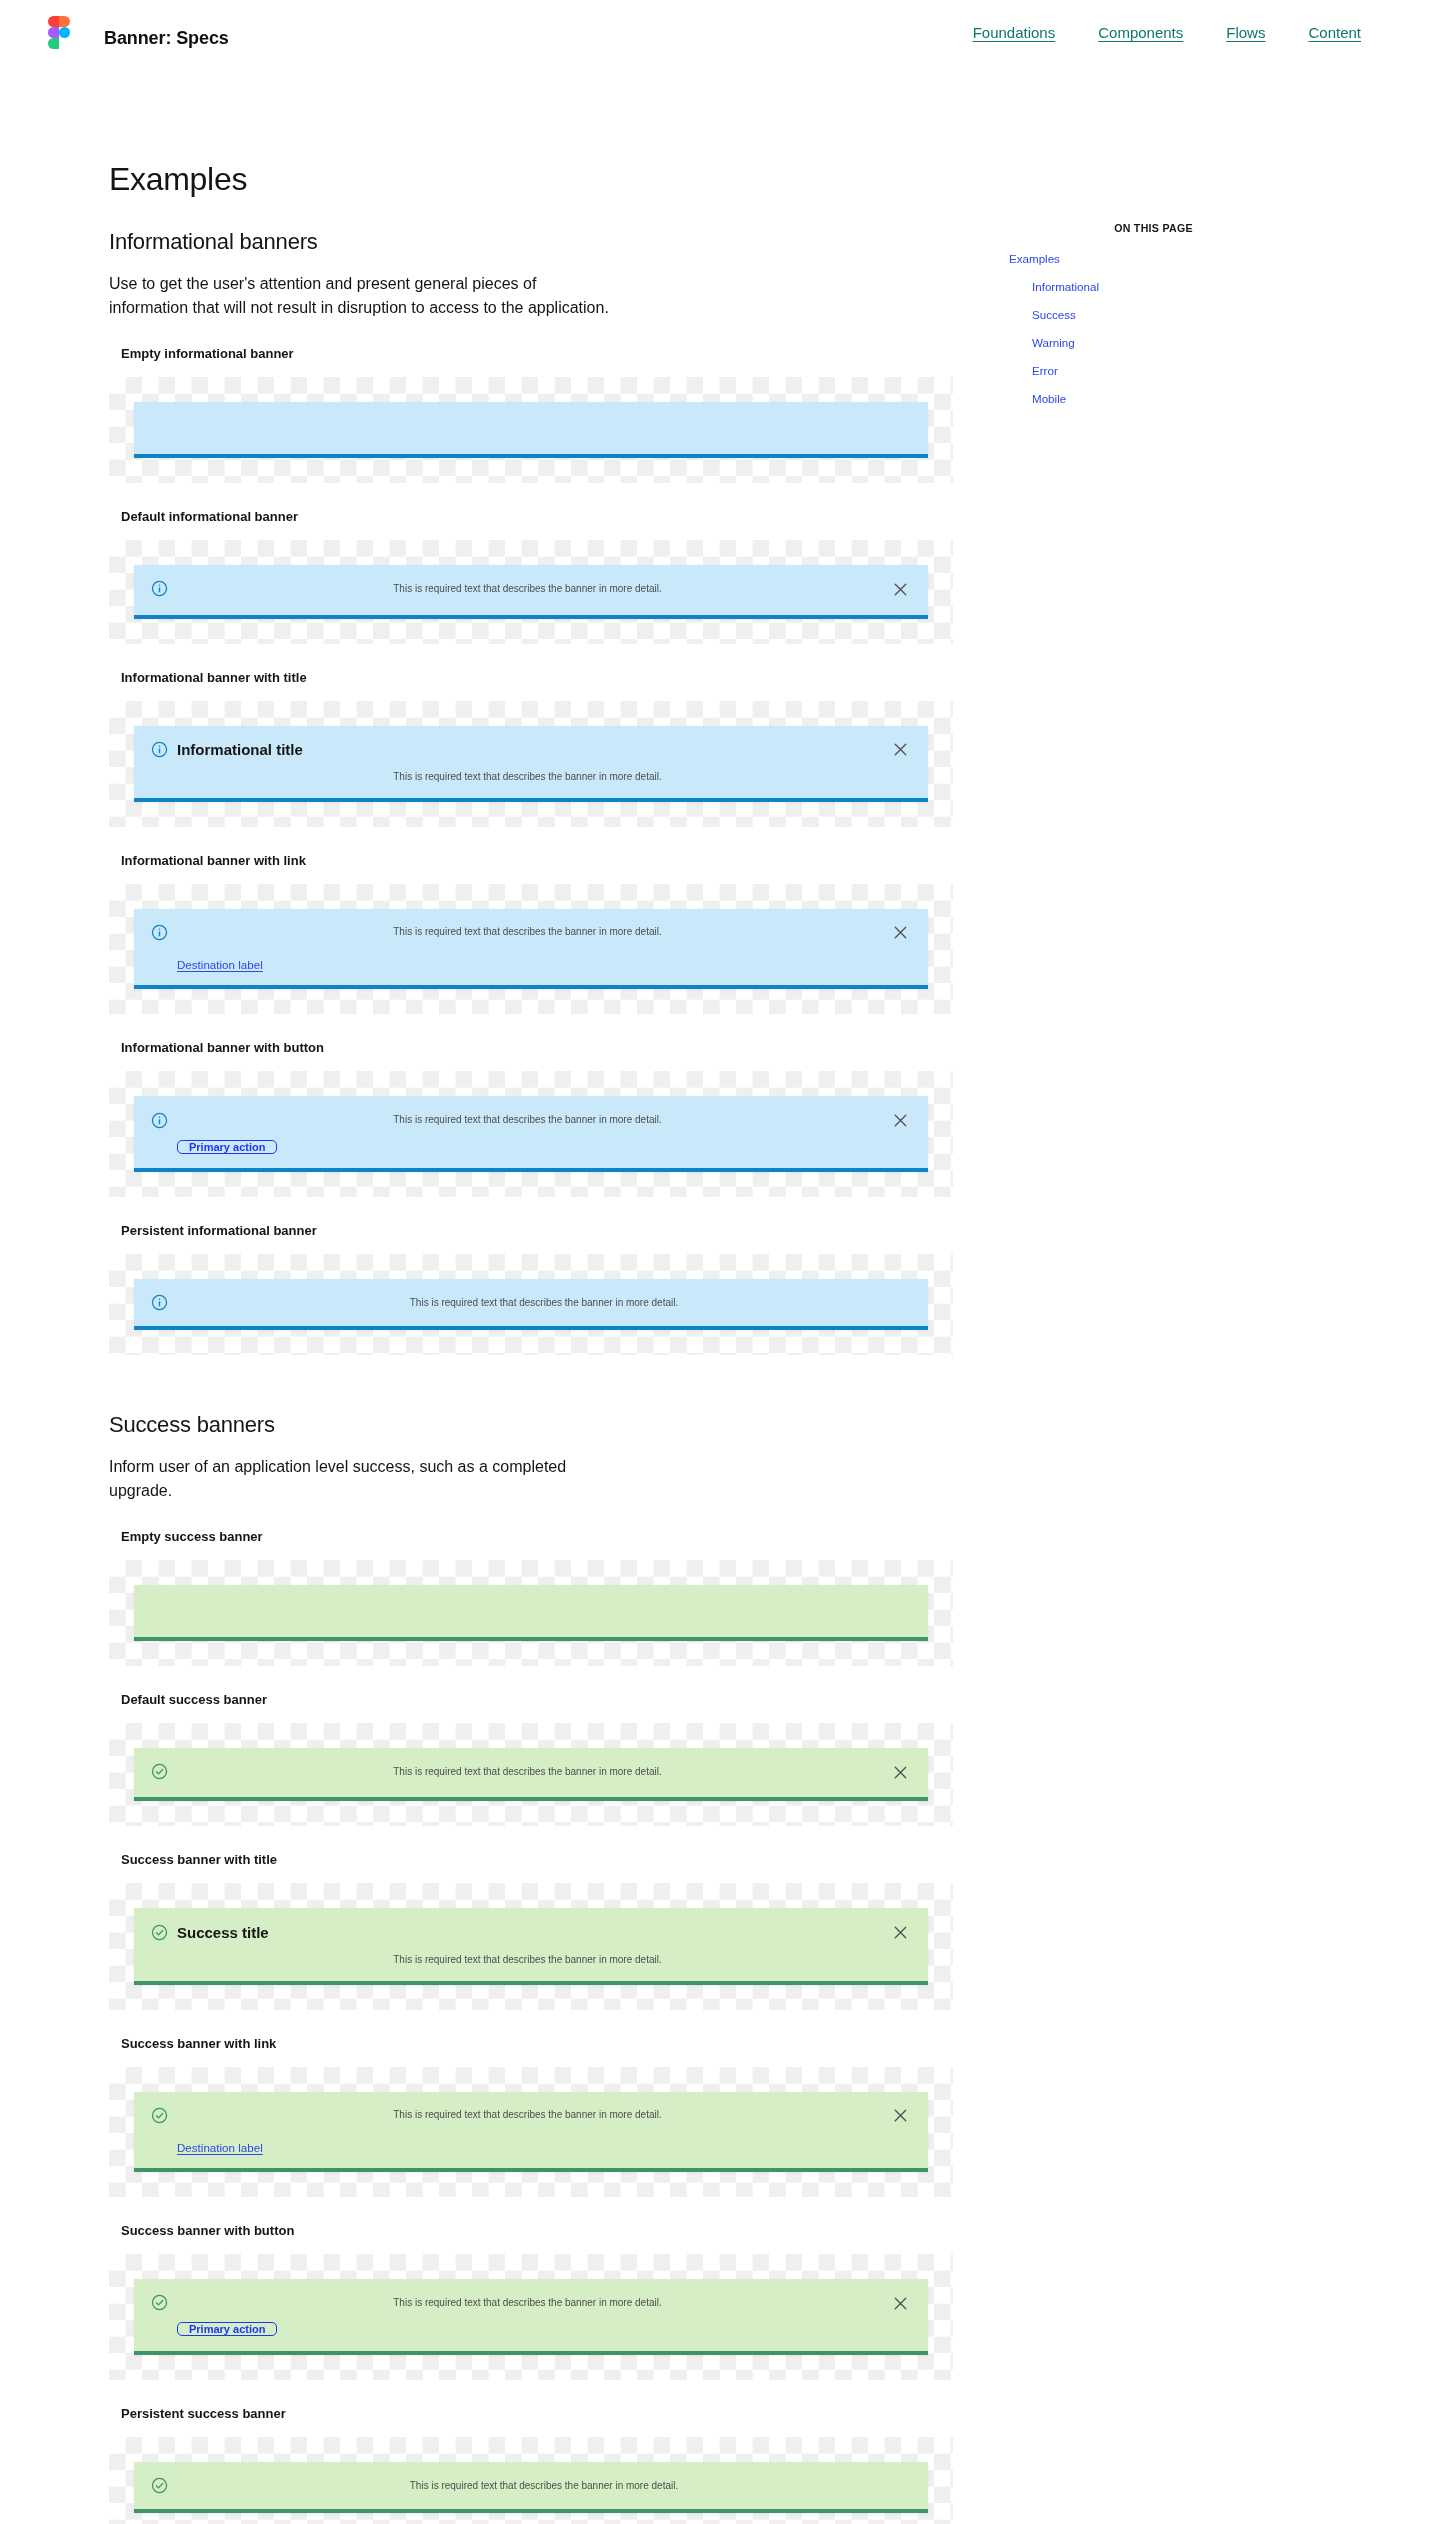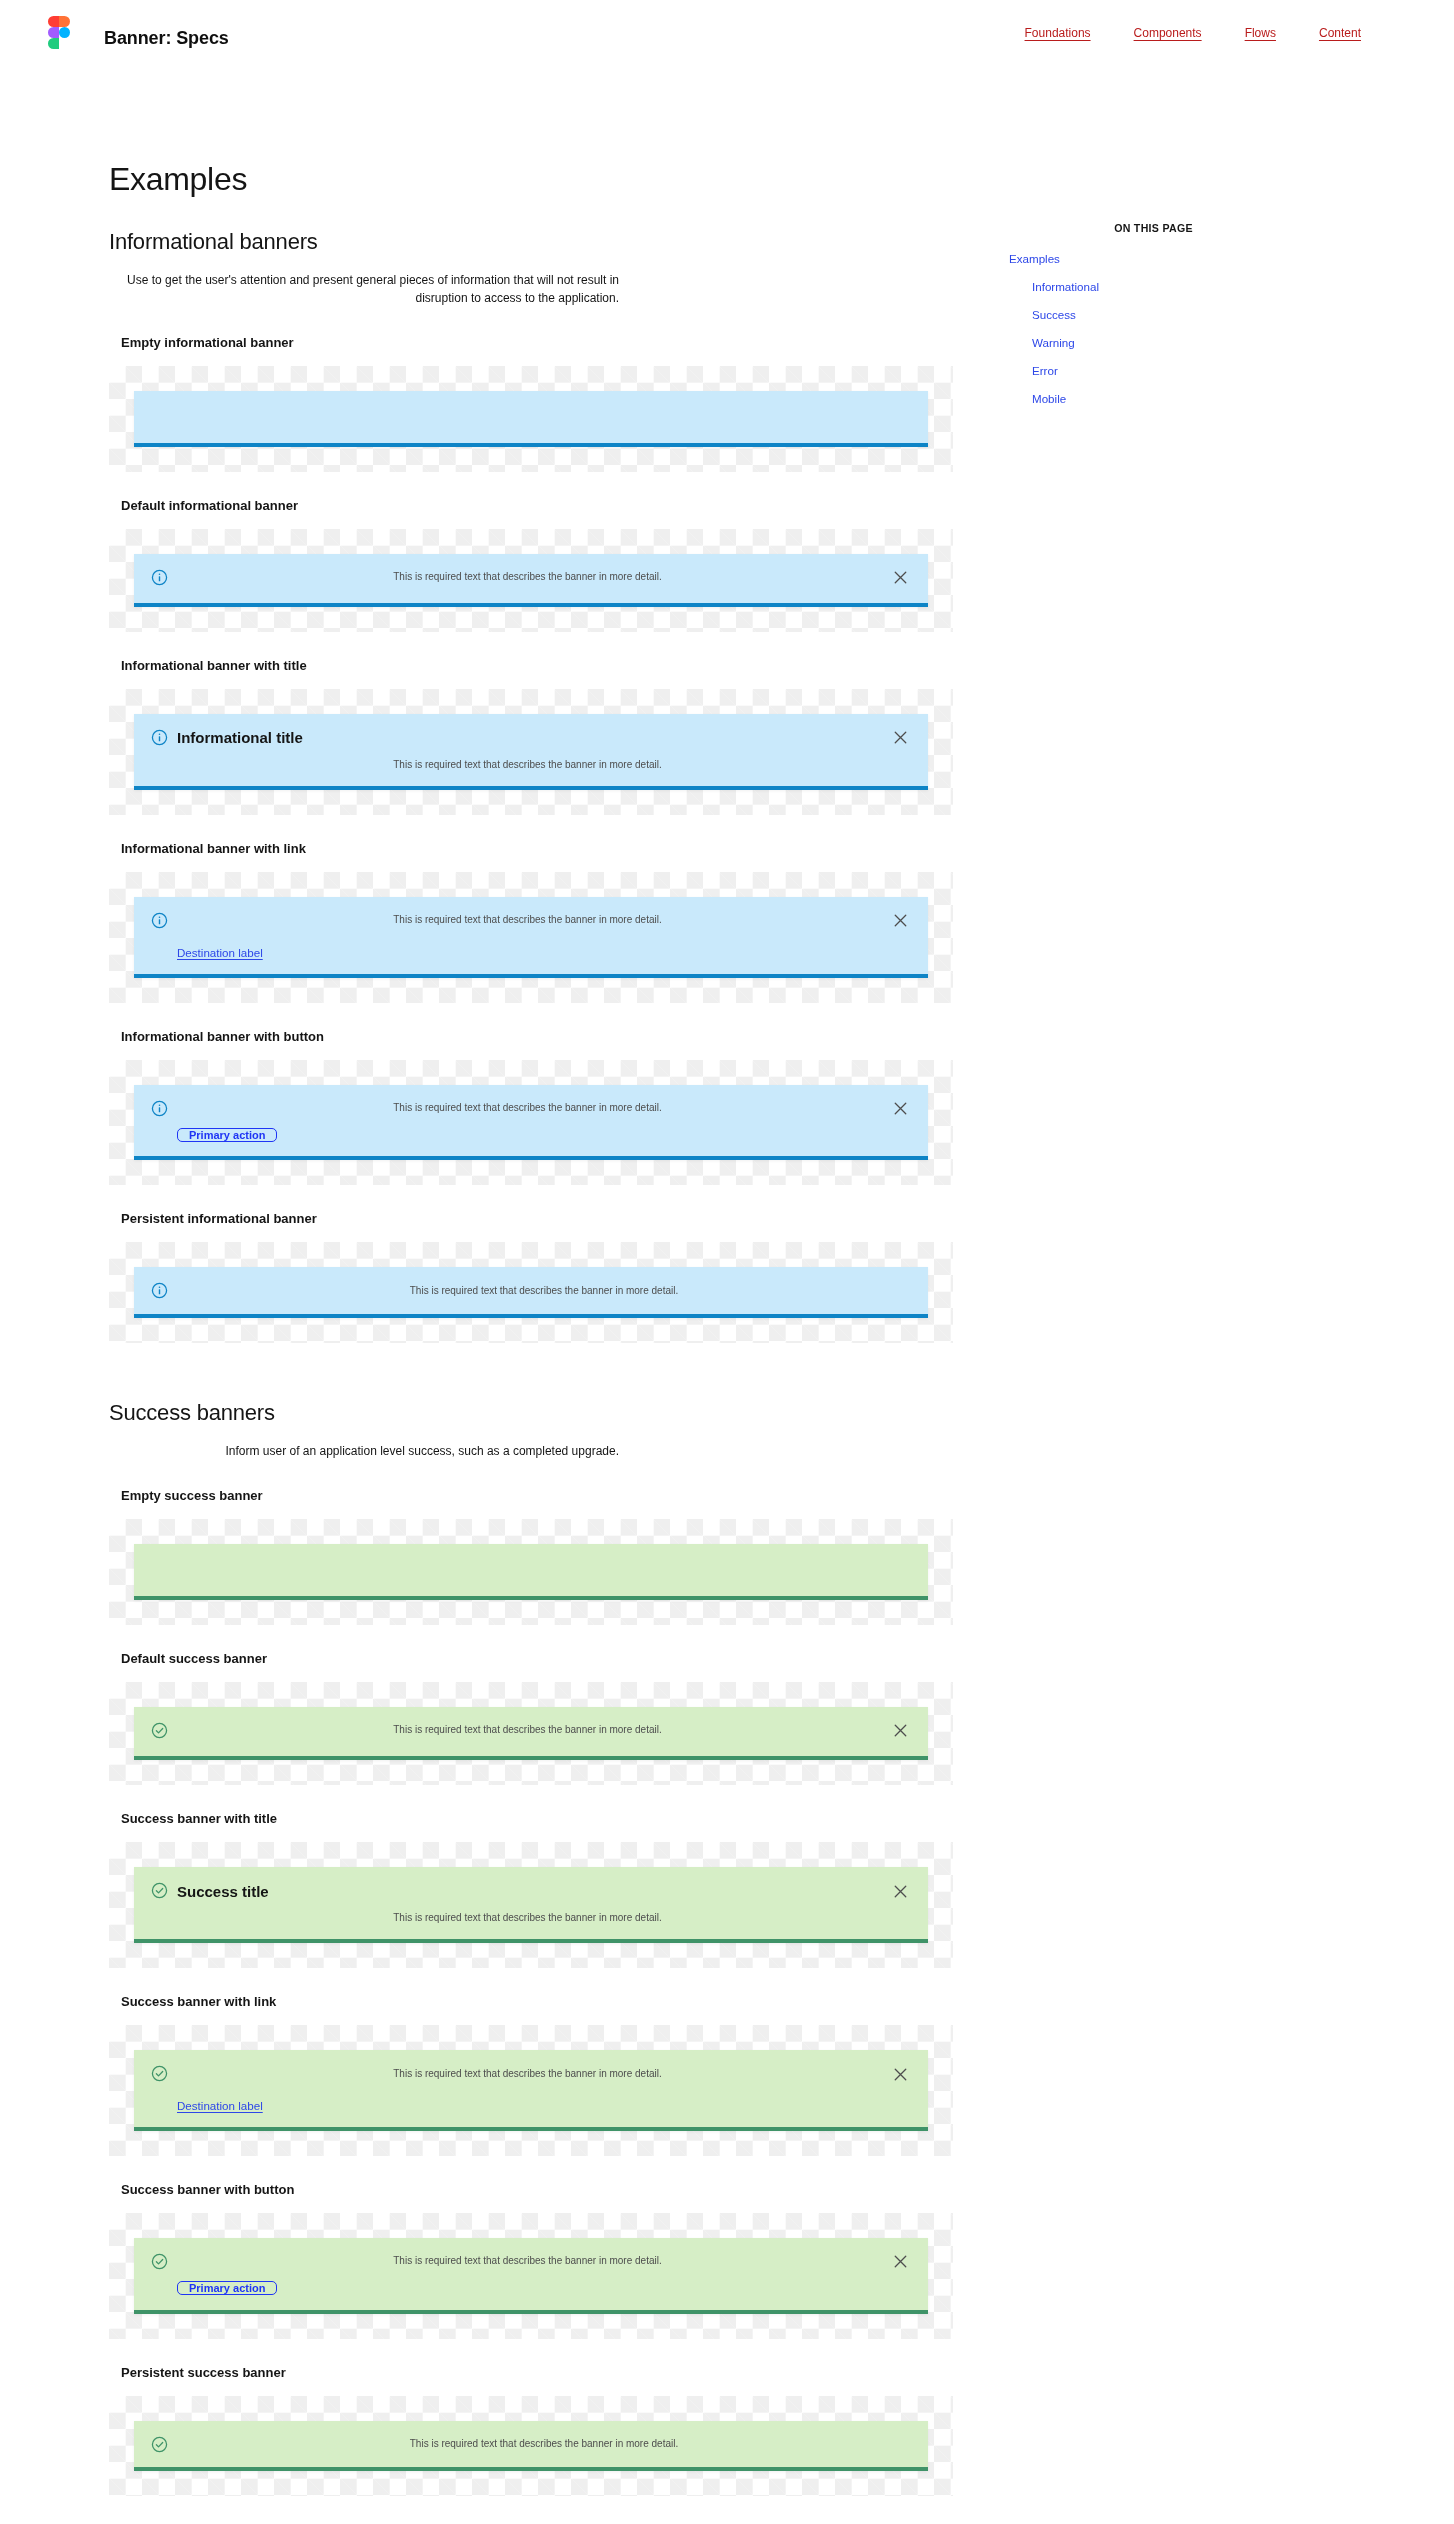--- a/index.html
+++ b/index.html
@@ -37,22 +37,22 @@
     color: #0f0f0f;
   }
   .site-nav {
     margin-left: auto;
     display: flex;
     align-items: center;
     gap: 43px;
     padding-right: 45px;
   }
   .site-nav a {
-    font-size: 12px;
-    color: #b91c1c;
+    font-size: 15px;
+    color: #0f766e;
     text-decoration: underline;
     text-underline-offset: 2.5px;
     text-decoration-thickness: 1px;
     cursor: pointer;
     text-align: right;
   }
 
   
   .page {
     display: flex;
@@ -97,26 +97,25 @@
     color: #151515;
   }
   h2.section-title {
     font-size: 22px;
     font-weight: 400;
     margin: 0 0 17px 0;
     letter-spacing: -0.2px;
     color: #151515;
   }
   p.section-desc {
-    font-size: 12px;
+    font-size: 16px;
     line-height: 1.48;
     margin: 12px 0 27px 0;
     max-width: 510px;
     color: #151515;
-    text-align: right;
   }
   h3.example-title {
     font-size: 13px;
     font-weight: 700;
     margin: 0 0 16px 12px;
     color: #151515;
   }
   .section { margin-bottom: 57px; }
   .example { margin-bottom: 26px; }
 

